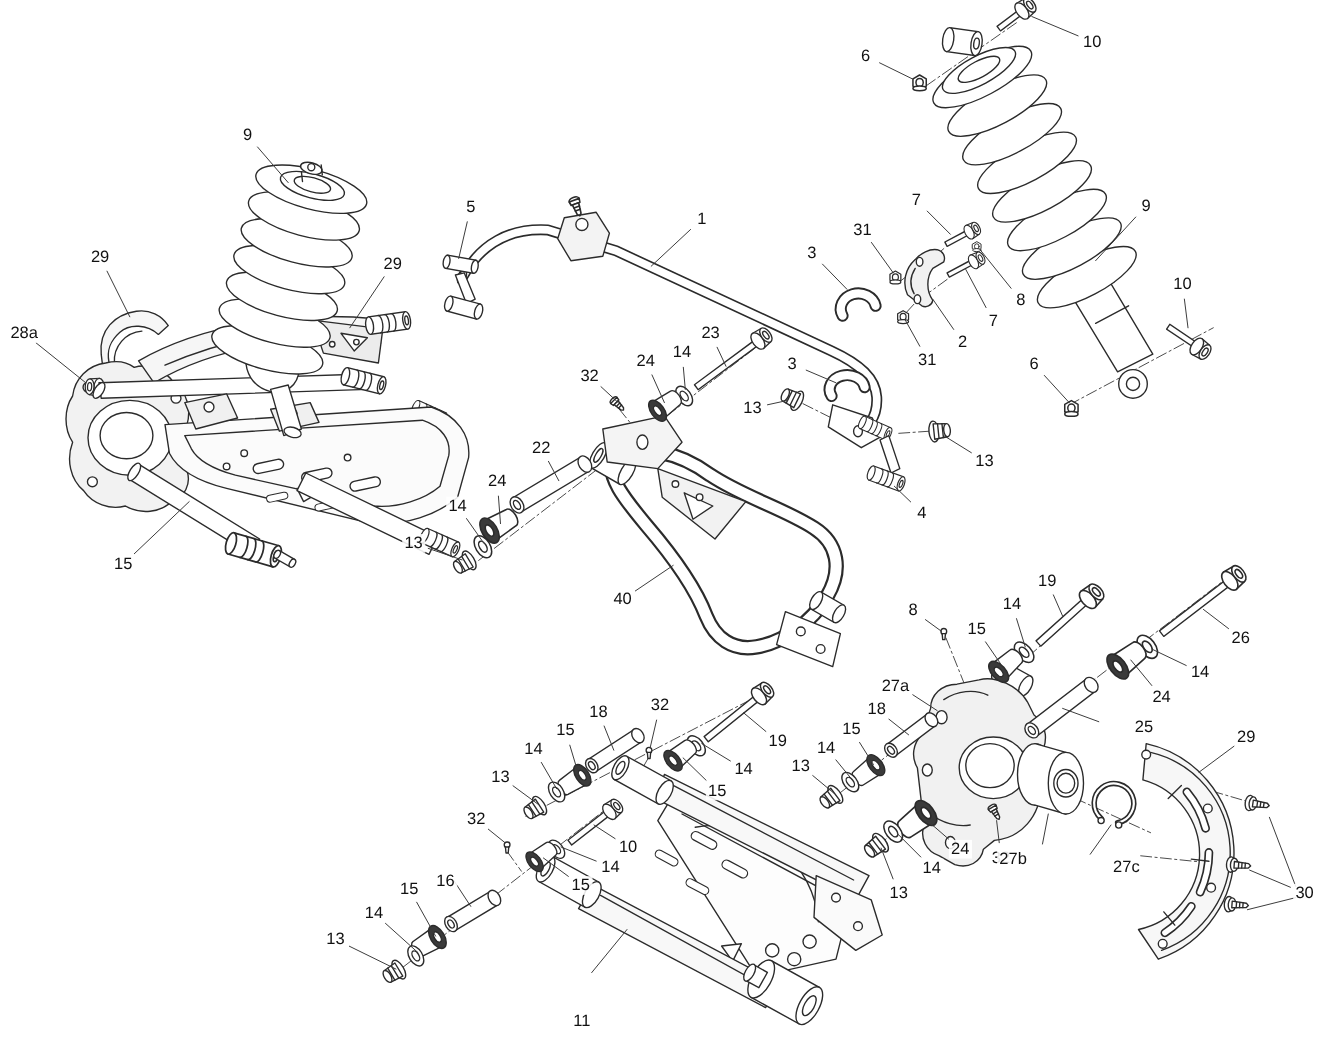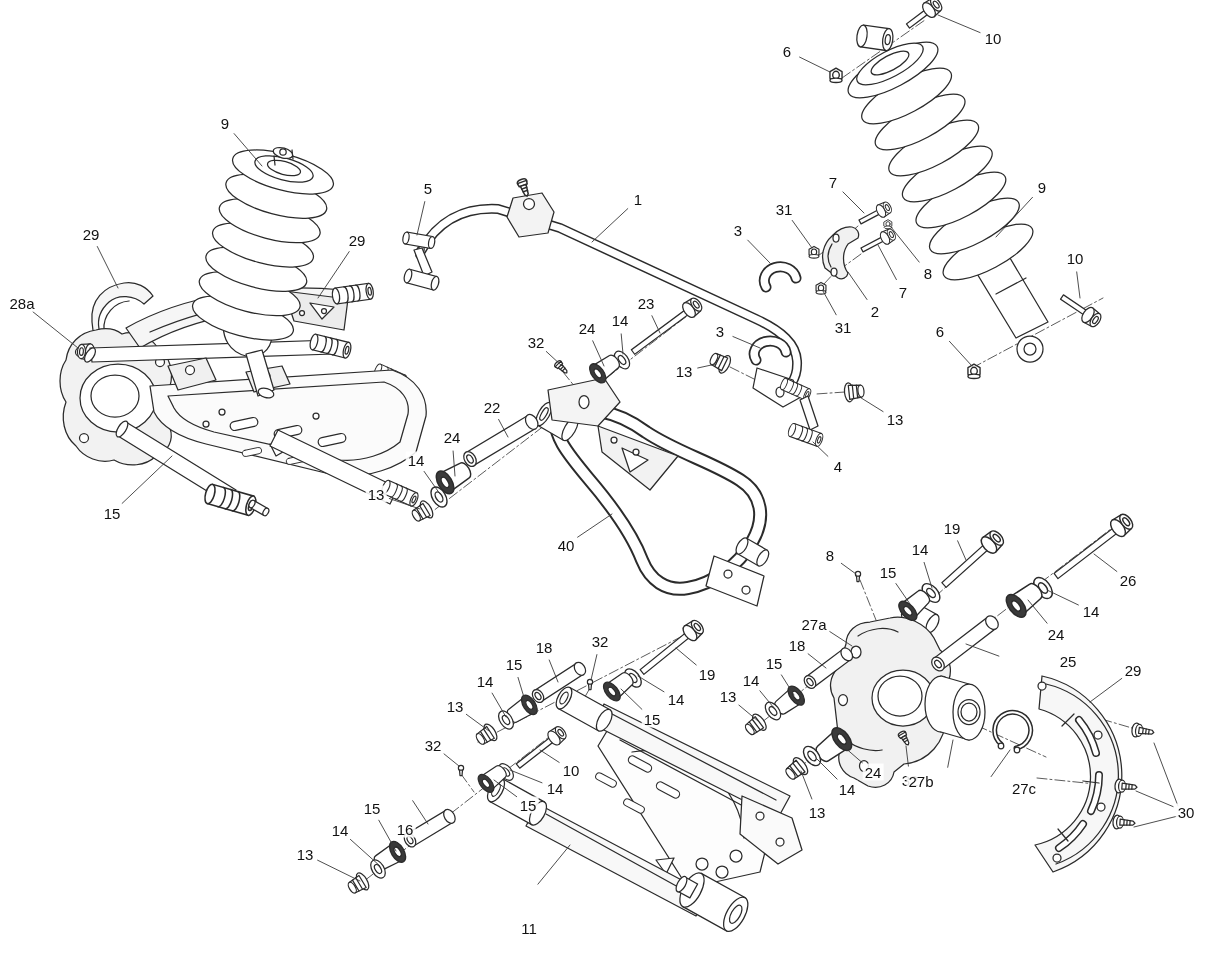--- a/index.html
+++ b/index.html
@@ -609,38 +609,38 @@
       <span class="callout" style="left: 652px; top: 719px;">15</span>
       <span class="callout" style="left: 544px; top: 647px;">18</span>
       <span class="callout" style="left: 600px; top: 641px;">32</span>
       <span class="callout" style="left: 514px; top: 664px;">15</span>
       <span class="callout" style="left: 485px; top: 681px;">14</span>
       <span class="callout" style="left: 455px; top: 706px;">13</span>
       <span class="callout" style="left: 433px; top: 745px;">32</span>
       <span class="callout" style="left: 571px; top: 770px;">10</span>
       <span class="callout" style="left: 555px; top: 788px;">14</span>
       <span class="callout" style="left: 528px; top: 805px;">15</span>
-      <span class="callout" style="left: 405px; top: 829px;">16</span>
+      <span class="callout" style="left: 405px; top: 801px;">16</span>
       <span class="callout" style="left: 372px; top: 808px;">15</span>
       <span class="callout" style="left: 340px; top: 830px;">14</span>
       <span class="callout" style="left: 305px; top: 854px;">13</span>
       <span class="callout" style="left: 529px; top: 895px; margin-top: 33px;">11</span>
       <span class="callout" style="left: 814px; top: 624px;">27a</span>
       <span class="callout" style="left: 797px; top: 645px;">18</span>
       <span class="callout" style="left: 774px; top: 663px;">15</span>
       <span class="callout" style="left: 751px; top: 680px;">14</span>
       <span class="callout" style="left: 728px; top: 696px;">13</span>
       <span class="callout" style="left: 952px; top: 528px;">19</span>
       <span class="callout" style="left: 920px; top: 549px;">14</span>
       <span class="callout" style="left: 888px; top: 572px;">15</span>
       <span class="callout" style="left: 830px; top: 555px;">8</span>
       <span class="callout" style="left: 1128px; top: 580px;">26</span>
       <span class="callout" style="left: 1091px; top: 611px;">14</span>
       <span class="callout" style="left: 1056px; top: 634px;">24</span>
-      <span class="callout" style="left: 1068px; top: 661px;">25</span>
+      <span class="callout" style="left: 1040px; top: 661px;">25</span>
       <span class="callout" style="left: 873px; top: 772px;">24</span>
       <span class="callout" style="left: 847px; top: 789px;">14</span>
       <span class="callout" style="left: 817px; top: 812px;">13</span>
       <span class="callout" style="left: 910px; top: 780px;">32</span>
       <span class="callout" style="left: 921px; top: 781px;">27b</span>
       <span class="callout" style="left: 1024px; top: 788px;">27c</span>
       <span class="callout" style="left: 1133px; top: 670px;">29</span>
       <span class="callout" style="left: 1186px; top: 812px;">30</span>
     </div>
 </div>

